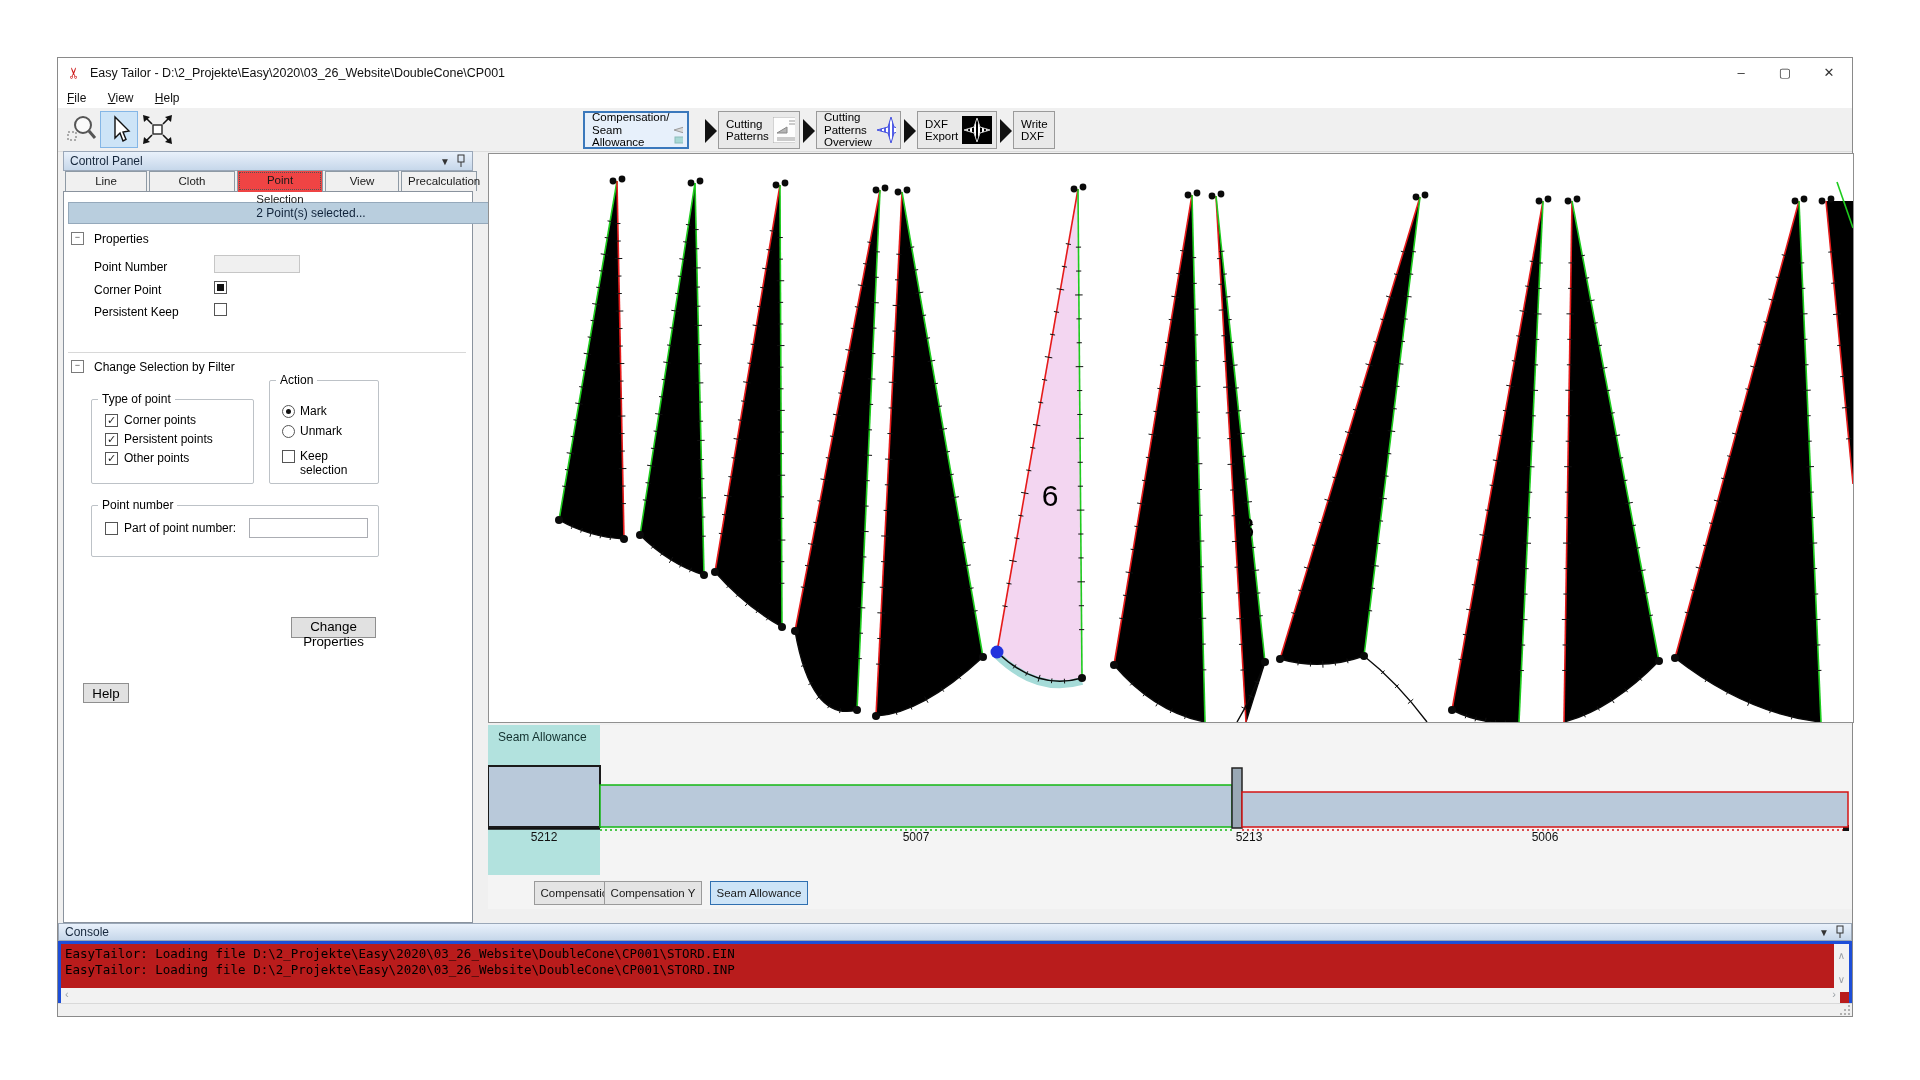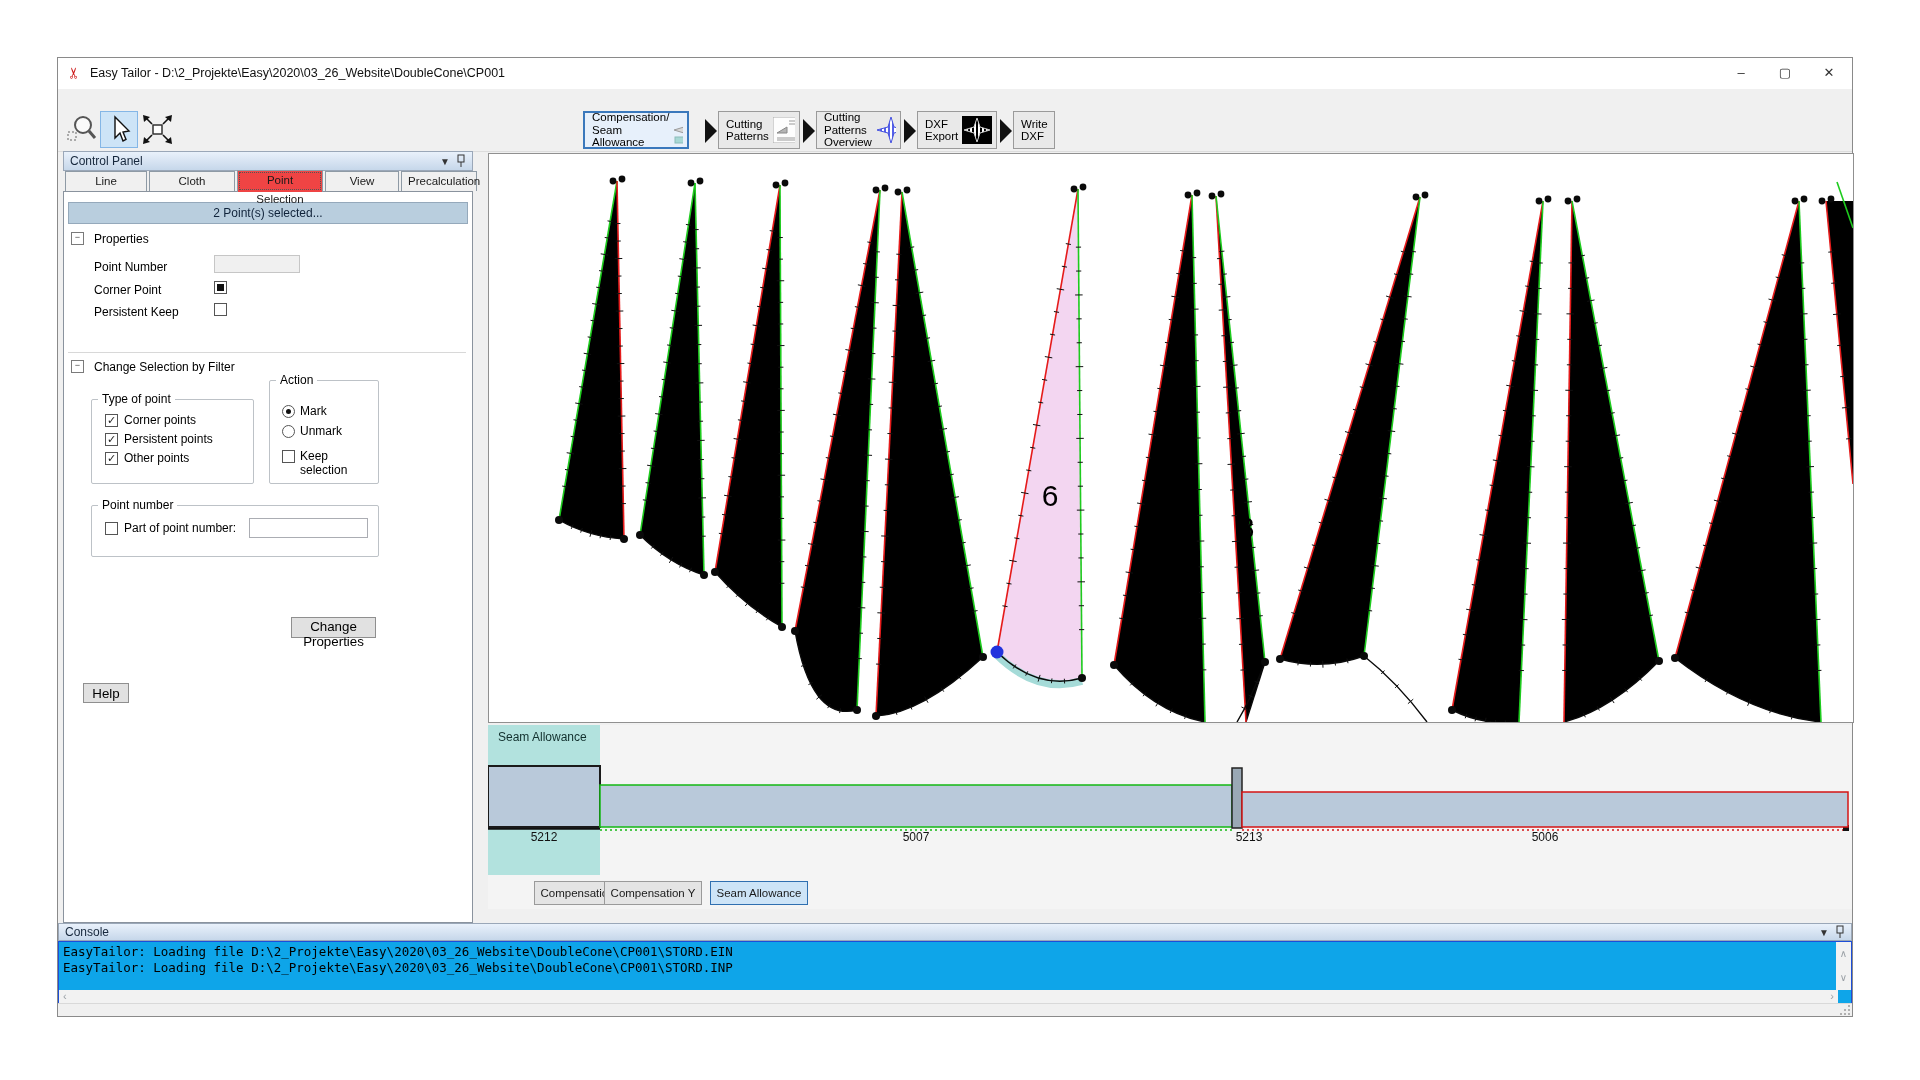--- a/index.html
+++ b/index.html
@@ -56,40 +56,45 @@
     text-align:center;color:#000;}
   
   #canvas{position:absolute;left:430px;top:95px;width:1364px;height:568px;background:#ffffff;
     border:1px solid #909090;box-sizing:content-box;}
   #seam-panel{position:absolute;left:430px;top:667px;width:1364px;height:184px;background:#f4f4f4;}
   #seam-title{position:absolute;left:10px;top:5px;color:#12302e;}
   .seamtab{position:absolute;top:156px;height:24px;width:98px;background:#e4e4e4;
     border:1px solid #9a9a9a;box-sizing:border-box;text-align:center;line-height:22px;font-size:11.5px;}
   .seamtab.sel{background:#cde4f7;border:1px solid #2f6fb0;}
   
-  #console-body{position:absolute;background:#0ea5e9;border:1px solid #1d4ed8;box-sizing:border-box;}
+  #console-body{position:absolute;background:#b91c1c;border:3px solid #1d4ed8;box-sizing:border-box;}
   .console-line{font-family:"DejaVu Sans Mono",monospace;font-size:12.5px;line-height:16px;
     color:#000;white-space:pre;}
   .sb{position:absolute;background:#f2f2f2;color:#9aa0a6;text-align:center;}
   #statusbar{position:absolute;left:0;bottom:0;width:100%;height:12px;background:#f0f0f0;
     border-top:1px solid #d9d9d9;}
 </style>
 </head>
 <body>
 
 <div id="window">
 
   <div id="titlebar">
     <span id="scissors">✂</span>
     <span id="title-text">Easy Tailor - D:\2_Projekte\Easy\2020\03_26_Website\DoubleCone\CP001</span>
     <span class="wctl" style="left:1661px;">–</span>
     <span class="wctl" style="left:1705px;">▢</span>
     <span class="wctl" style="left:1749px;">✕</span>
   </div>
 
+  <div id="menubar">
+    <span class="menu-item ul-first"><u>F</u>ile</span>
+    <span class="menu-item ul-first"><u>V</u>iew</span>
+    <span class="menu-item ul-first"><u>H</u>elp</span>
+  </div>
 
   <div id="toolbar">
     <div class="toolbtn" style="left:4px;">
       <svg width="36" height="35">
         <rect x="5" y="20" width="8" height="8" fill="none" stroke="#666" stroke-dasharray="2,2"></rect>
         <circle cx="20" cy="13" r="8" fill="#fafafa" stroke="#555" stroke-width="2"></circle>
         <line x1="26" y1="19" x2="32" y2="26" stroke="#555" stroke-width="3"></line>
       </svg>
     </div>
     <div class="toolbtn sel" style="left:42px;">
@@ -189,21 +194,21 @@
         </svg></span>
   </div>
   <div class="abs" style="left:5px;top:113px;width:410px;height:20px;">
     <div class="ptab" style="left:2px;width:82px;">Line Selection</div>
     <div class="ptab" style="left:86px;width:86px;">Cloth Selection</div>
     <div class="ptab active" style="left:174px;width:86px;">Point Selection</div>
     <div class="ptab" style="left:262px;width:74px;">View Options</div>
     <div class="ptab" style="left:338px;width:76px;">Precalculation</div>
   </div>
   <div id="cpanel-body" style="left:5px;top:133px;width:410px;height:732px;">
-    <div id="sel-banner" style="left:4px;top:10px;width:398px;height:20px;">2 Point(s) selected...</div>
+    <div id="sel-banner" style="left:4px;top:10px;width:398px;height:20px;padding-left:43px;">2 Point(s) selected...</div>
 
     <span class="collapser" style="position:absolute;left:7px;top:40px;">−</span>
     <span class="flabel" style="left:30px;top:40px;">Properties</span>
 
     <span class="flabel" style="left:30px;top:68px;">Point Number</span>
     <input class="input disabled" style="left: 150px; top: 63px; width: 86px; height: 18px;" value="">
     <span class="flabel" style="left:30px;top:91px;">Corner Point</span>
     <span class="cb indet" style="left:150px;top:89px;"></span>
     <span class="flabel" style="left:30px;top:113px;">Persistent Keep</span>
     <span class="cb" style="left:150px;top:111px;"></span>

